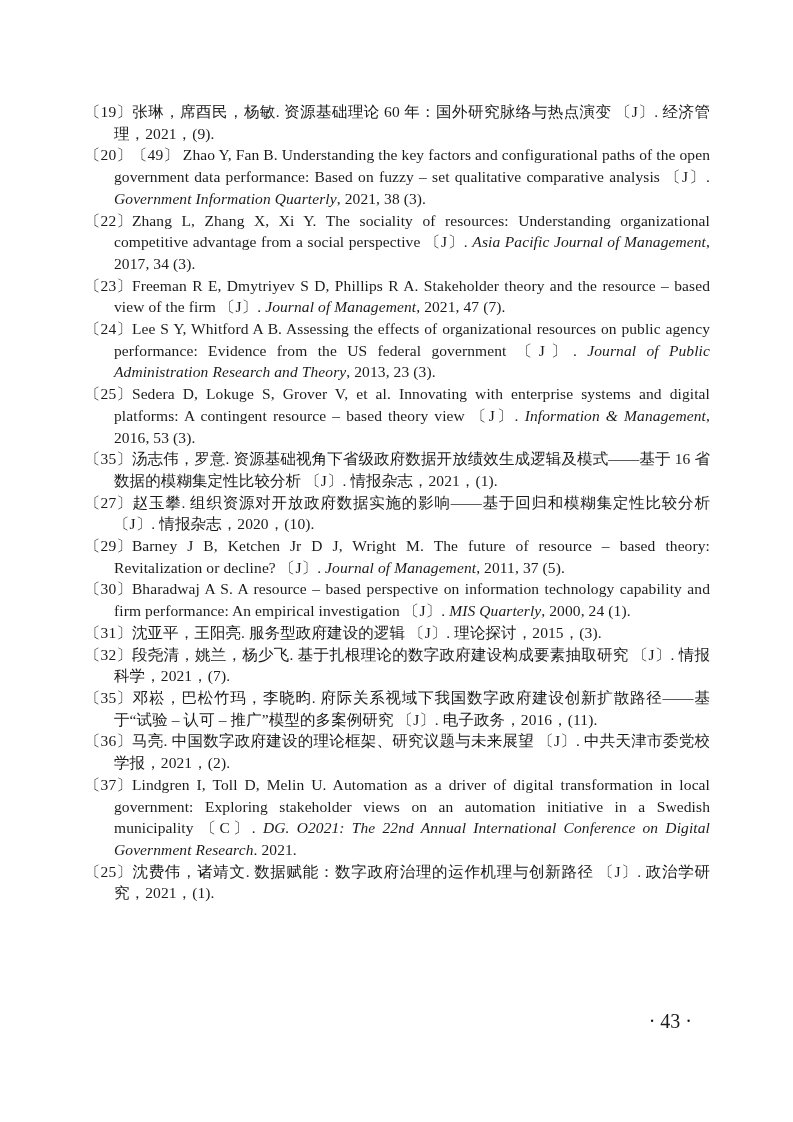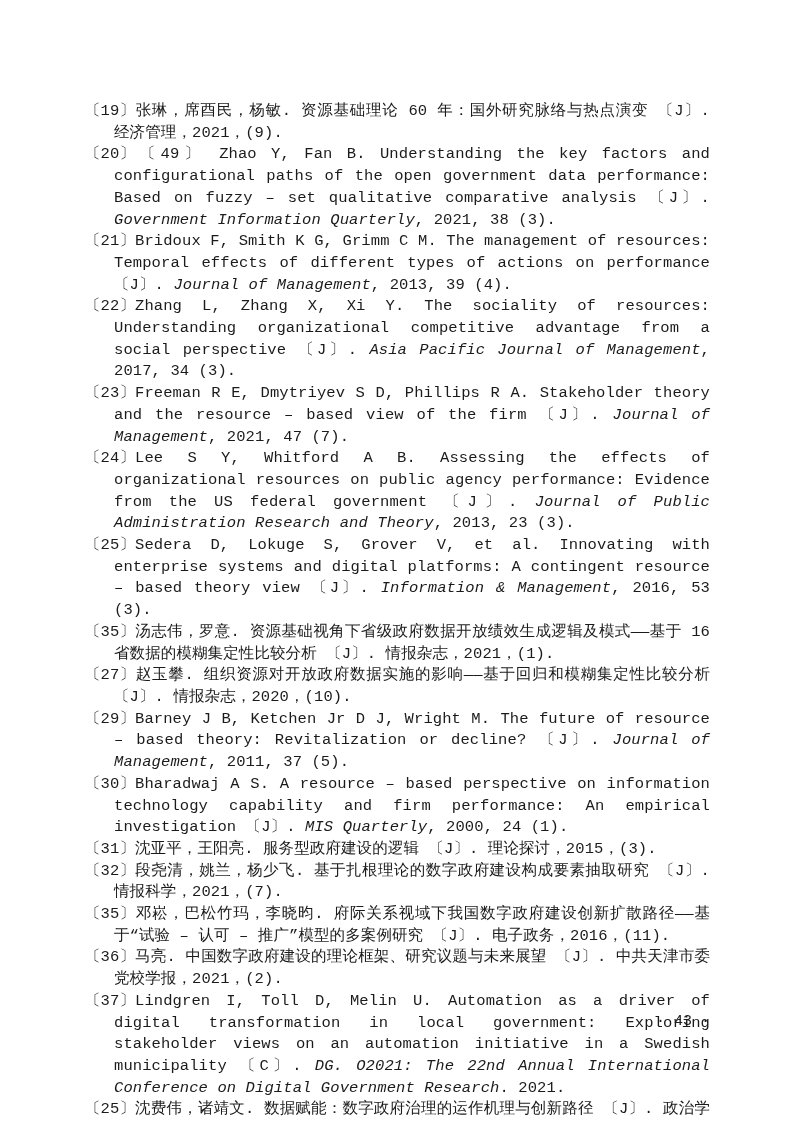--- a/index.html
+++ b/index.html
@@ -6,21 +6,21 @@
     margin: 0;
     padding: 0;
     background: #ffffff;
   }
   .page {
     position: relative;
     width: 793px;
     height: 1122px;
     background: #ffffff;
     overflow: hidden;
-    font-family: Liberation Mono, monospace;
+    font-family: Liberation Serif, serif;
     color: #1b1b1b;
   }
   .refs {
     position: absolute;
     left: 85px;
     top: 101px;
     width: 625px;
   }
   p.ref {
     margin: 0;
@@ -34,36 +34,35 @@
   p.ref .num {
     display: inline-block;
     min-width: 29px;
     text-indent: 0;
   }
   p.ref .it {
     font-style: italic;
   }
   .page-num {
     position: absolute;
-    left: 85px;
+    left: 67px;
     top: 1011px;
     width: 625px;
-    font-size: 15px;
+    font-size: 20px;
     line-height: 21.7px;
     text-align: right;
   }
 </style>
 </head>
 <body>
 
 <div class="page">
   <div class="refs">
       <p class="ref"><span class="num">〔19〕</span><span>张琳，席酉民，杨敏. 资源基础理论 60 年：国外研究脉络与热点演变 〔J〕. 经济管理，2021，(9).</span></p>
       <p class="ref"><span class="num">〔20〕</span><span>〔49〕 Zhao Y, Fan B. Understanding the key factors and configurational paths of the open government data performance: Based on fuzzy – set qualitative comparative analysis 〔J〕. </span><span class="it">Government Information Quarterly</span><span>, 2021, 38 (3).</span></p>
-      <p class="ref"><span class="num">〔21〕</span><span>Bridoux F, Smith K G, Grimm C M. The management of resources: Temporal effects of different types of actions on performance 〔J〕. </span><span class="it">Journal of Management</span><span>, 2013, 39 (4).</span></p>
       <p class="ref"><span class="num">〔22〕</span><span>Zhang L, Zhang X, Xi Y. The sociality of resources: Understanding organizational competitive advantage from a social perspective 〔J〕. </span><span class="it">Asia Pacific Journal of Management</span><span>, 2017, 34 (3).</span></p>
       <p class="ref"><span class="num">〔23〕</span><span>Freeman R E, Dmytriyev S D, Phillips R A. Stakeholder theory and the resource – based view of the firm 〔J〕. </span><span class="it">Journal of Management</span><span>, 2021, 47 (7).</span></p>
       <p class="ref"><span class="num">〔24〕</span><span>Lee S Y, Whitford A B. Assessing the effects of organizational resources on public agency performance: Evidence from the US federal government 〔J〕. </span><span class="it">Journal of Public Administration Research and Theory</span><span>, 2013, 23 (3).</span></p>
       <p class="ref"><span class="num">〔25〕</span><span>Sedera D, Lokuge S, Grover V, et al. Innovating with enterprise systems and digital platforms: A contingent resource – based theory view 〔J〕. </span><span class="it">Information &amp; Management</span><span>, 2016, 53 (3).</span></p>
       <p class="ref"><span class="num">〔35〕</span><span>汤志伟，罗意. 资源基础视角下省级政府数据开放绩效生成逻辑及模式——基于 16 省数据的模糊集定性比较分析 〔J〕. 情报杂志，2021，(1).</span></p>
       <p class="ref"><span class="num">〔27〕</span><span>赵玉攀. 组织资源对开放政府数据实施的影响——基于回归和模糊集定性比较分析 〔J〕. 情报杂志，2020，(10).</span></p>
       <p class="ref"><span class="num">〔29〕</span><span>Barney J B, Ketchen Jr D J, Wright M. The future of resource – based theory: Revitalization or decline? 〔J〕. </span><span class="it">Journal of Management</span><span>, 2011, 37 (5).</span></p>
       <p class="ref"><span class="num">〔30〕</span><span>Bharadwaj A S. A resource – based perspective on information technology capability and firm performance: An empirical investigation 〔J〕. </span><span class="it">MIS Quarterly</span><span>, 2000, 24 (1).</span></p>
       <p class="ref"><span class="num">〔31〕</span><span>沈亚平，王阳亮. 服务型政府建设的逻辑 〔J〕. 理论探讨，2015，(3).</span></p>
       <p class="ref"><span class="num">〔32〕</span><span>段尧清，姚兰，杨少飞. 基于扎根理论的数字政府建设构成要素抽取研究 〔J〕. 情报科学，2021，(7).</span></p>

